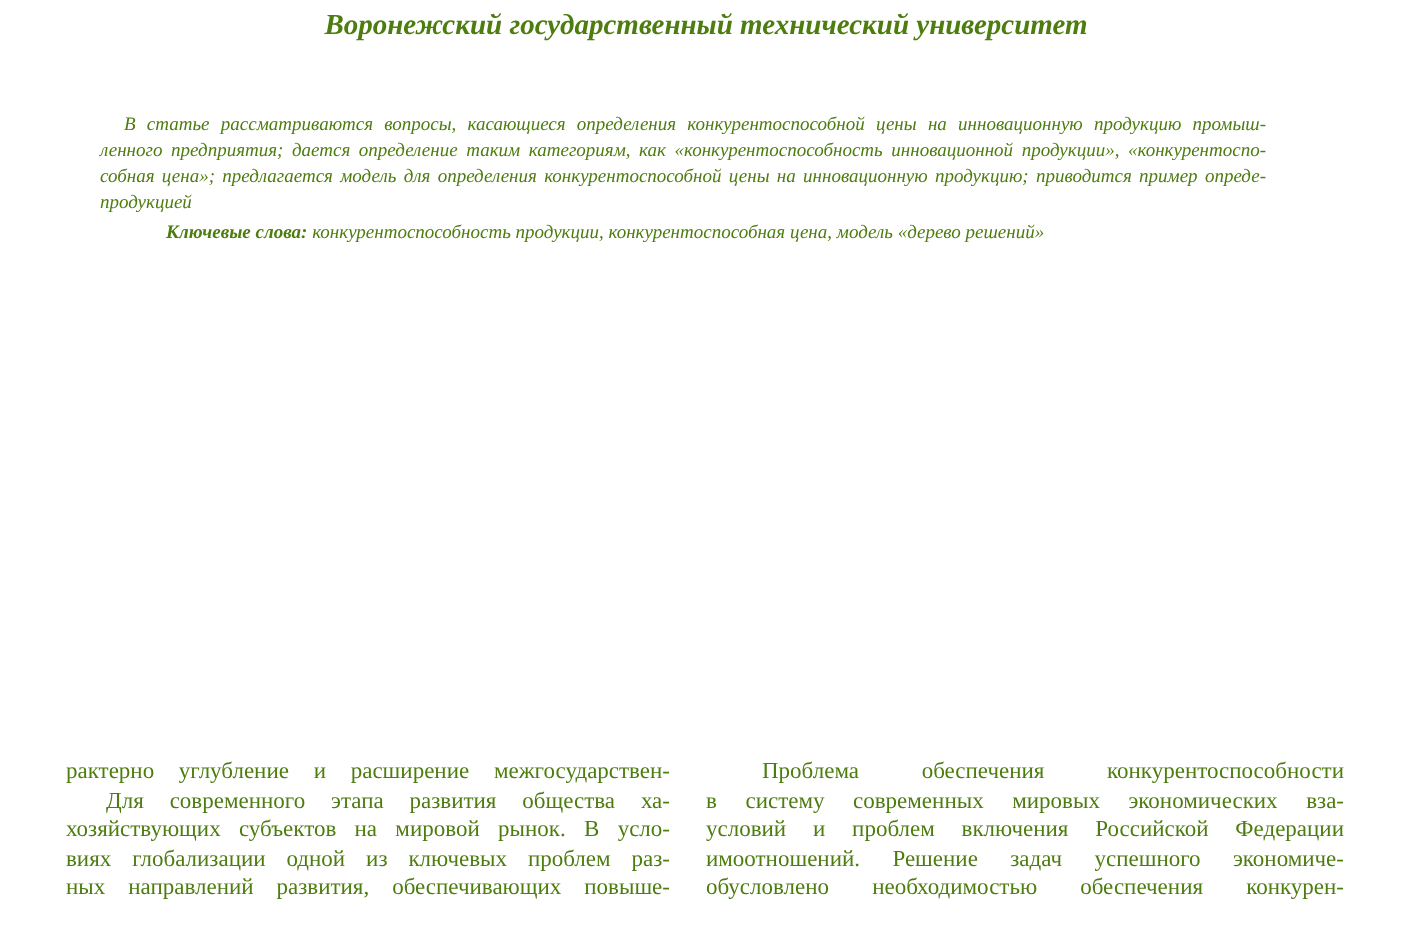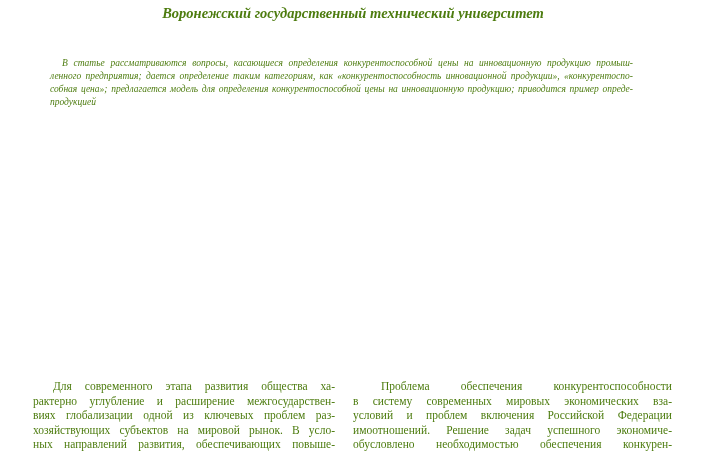--- a/index.html
+++ b/index.html
@@ -69,26 +69,29 @@
 
   <div class="doc-title">Воронежский государственный технический университет</div>
 
   <div class="abstract">
     <div class="jline first">В статье рассматриваются вопросы, касающиеся определения конкурентоспособной цены на инновационную продукцию промыш-</div>
     <div class="jline">ленного предприятия; дается определение таким категориям, как «конкурентоспособность инновационной продукции», «конкурентоспо-</div>
     <div class="jline">собная цена»; предлагается модель для определения конкурентоспособной цены на инновационную продукцию; приводится пример опреде-</div>
     <div class="jline last">продукцией</div>
   </div>
 
+  <div class="keywords">
+    <span class="kw-label">Ключевые слова:</span><span> конкурентоспособность продукции, конкурентоспособная цена, модель «дерево решений»</span>
+  </div>
 
   <div class="body-col col-left">
+    <div class="jline">рактерно углубление и расширение межгосударствен-</div>
     <div class="jline first">Для современного этапа развития общества ха-</div>
-    <div class="jline">рактерно углубление и расширение межгосударствен-</div>
+    <div class="jline">хозяйствующих субъектов на мировой рынок. В усло-</div>
     <div class="jline">виях глобализации одной из ключевых проблем раз-</div>
-    <div class="jline">хозяйствующих субъектов на мировой рынок. В усло-</div>
     <div class="jline">ных направлений развития, обеспечивающих повыше-</div>
   </div>
 
   <div class="body-col col-right">
     <div class="jline first">Проблема обеспечения конкурентоспособности</div>
     <div class="jline">в систему современных мировых экономических вза-</div>
     <div class="jline">условий и проблем включения Российской Федерации</div>
     <div class="jline">имоотношений. Решение задач успешного экономиче-</div>
     <div class="jline">обусловлено необходимостью обеспечения конкурен-</div>
   </div>

